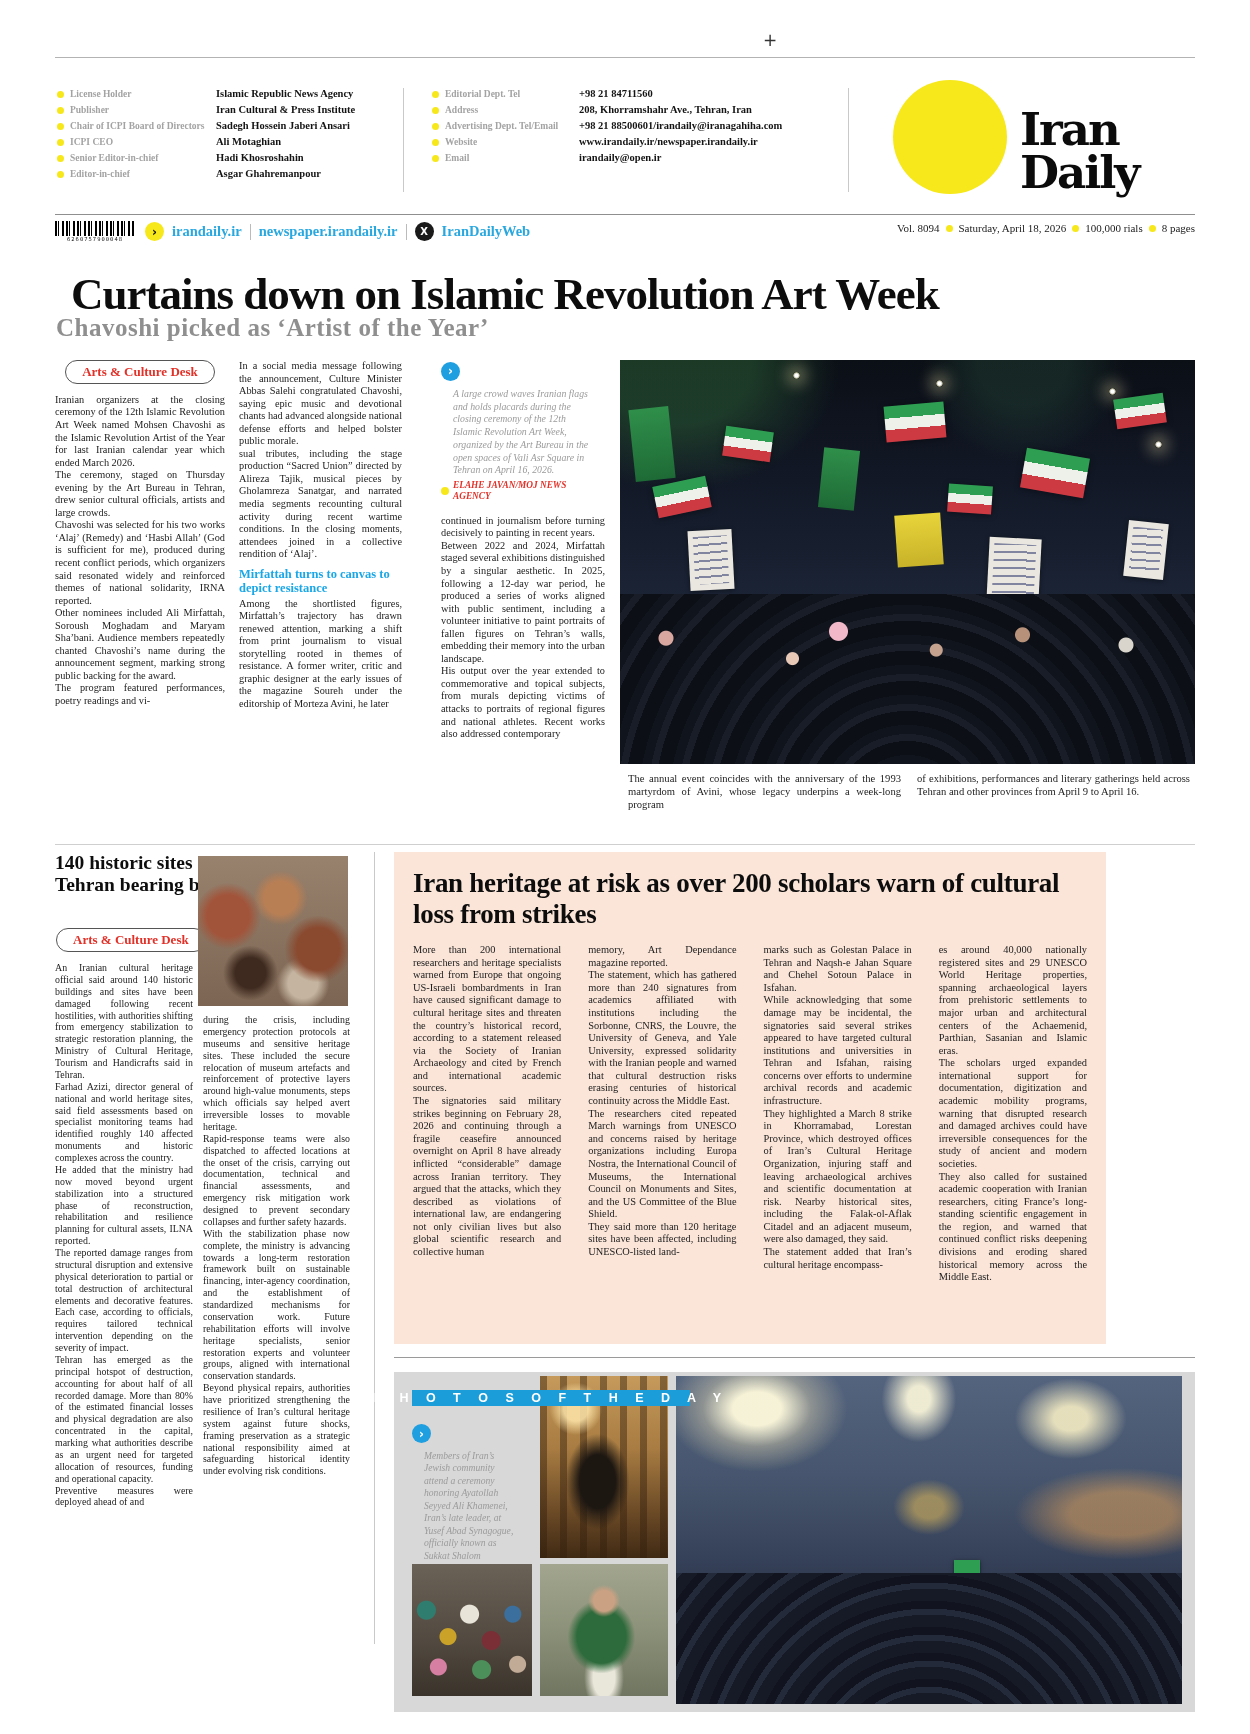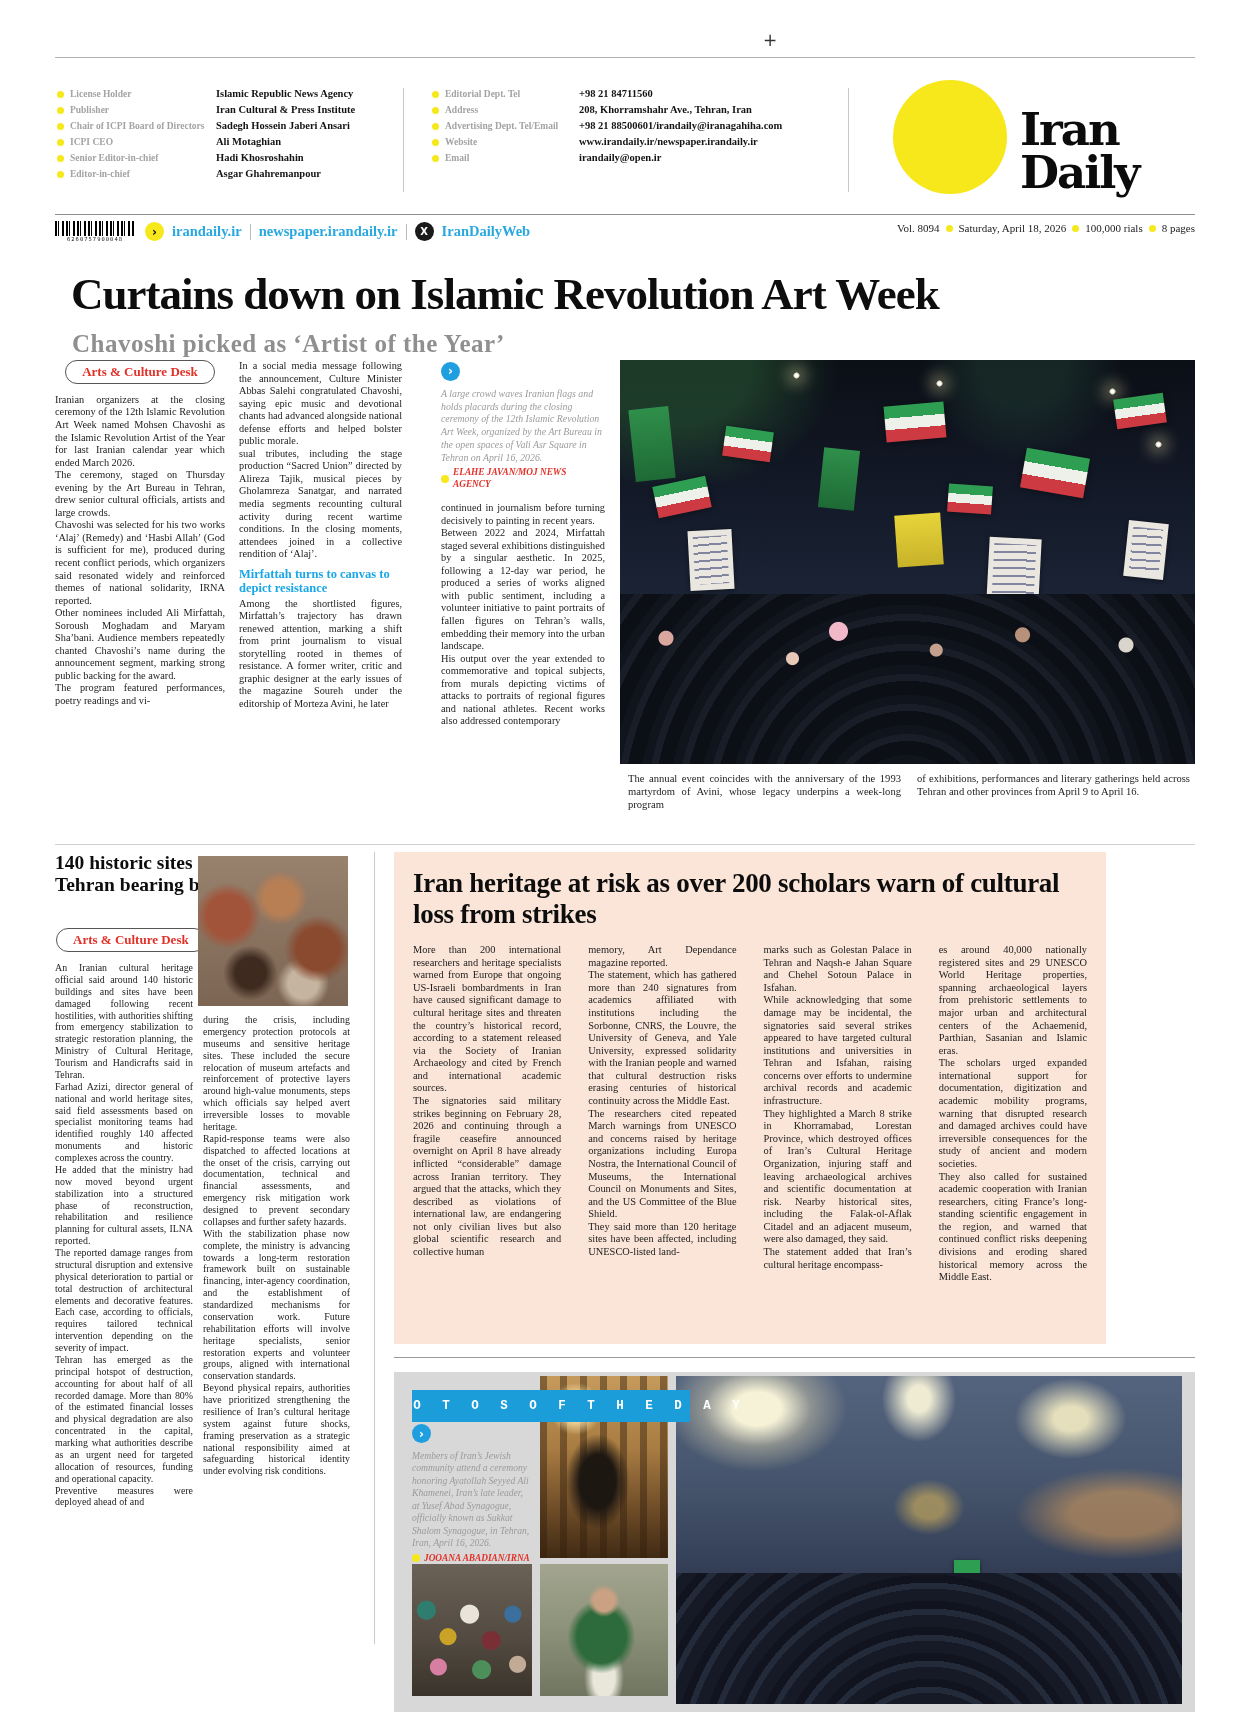--- a/index.html
+++ b/index.html
@@ -40,21 +40,21 @@
   
   .lead-headline{position:absolute;left:55px;top:256px;width:1090px;font-weight:bold;font-size:45px;
                  letter-spacing:-1px;line-height:1.02;color:#0d0d0d;}
   .lead-sub{position:absolute;left:56px;top:314px;font-weight:bold;font-size:25px;letter-spacing:.5px;color:#8f8f8f;}
   
   .badge{display:inline-block;border:1px solid #555;border-radius:14px;padding:3px 16px;color:var(--red);
          font-weight:bold;font-size:13px;background:#fff;}
   .body p{margin:0;text-align:justify;}
   .acol{position:absolute;font-size:10.3px;line-height:1.22;}
   .subhead-blue{color:#1aa7e8;font-weight:bold;font-size:12.5px;line-height:1.15;margin:6px 0 2px;}
-  .caption{font-style:italic;color:#9b9b9b;font-size:9.8px;line-height:1.3;margin:7px 0 3px;}
+  .caption{font-style:italic;color:#9b9b9b;font-size:9.8px;line-height:1.3;margin:7px 12px 3px;}
   .credit{font-style:italic;color:var(--red);font-weight:bold;font-size:9.3px;display:flex;align-items:center;gap:4px;}
   .credit .dot{width:8px;height:8px;}
   
   .l-photo{position:absolute;left:620px;top:360px;width:575px;height:404px;overflow:hidden;
     background:
       radial-gradient(ellipse at 10% 2%, rgba(42,92,52,.55) 0 10%, transparent 22%),
       radial-gradient(ellipse at 70% 0%, rgba(40,80,60,.35) 0 8%, transparent 18%),
       linear-gradient(180deg,#0b0f16 0%,#121826 30%,#1c2537 62%,#242e42 100%);}
   .lt{position:absolute;width:7px;height:7px;border-radius:50%;
       background:radial-gradient(circle,#fff 0 35%,rgba(255,244,190,.6) 60%,transparent 75%);
@@ -89,22 +89,22 @@
       radial-gradient(circle at 35% 78%, #3f2a20 0 10%, transparent 18%),
       radial-gradient(circle at 70% 85%, #c4b4a0 0 9%, transparent 16%),
       linear-gradient(180deg,#98816d,#7c6552);}
   .heritage{position:absolute;left:394px;top:852px;width:712px;height:492px;background:var(--peach);
             box-sizing:border-box;padding:16px 19px;}
   .her-headline{font-weight:bold;font-size:27px;line-height:1.15;letter-spacing:-.3px;color:#0d0d0d;width:660px;margin:0 0 14px;}
   .her-cols{display:flex;gap:27px;font-size:10.4px;line-height:1.21;}
   .her-cols .hcol{flex:1;}
   
   .pod{position:absolute;left:394px;top:1372px;width:801px;height:340px;background:var(--gray);}
-  .pod-bar{position:absolute;left:18px;top:18px;width:278px;height:32px;background:#1b9dd9;color:#fff;z-index:3;
-           display:flex;align-items:center;justify-content:center;font-family:Liberation Mono, monospace;
+  .pod-bar{position:absolute;left:18px;top:18px;width:278px;height:16px;background:#1b9dd9;color:#fff;z-index:3;
+           display:flex;align-items:center;justify-content:center;font-family:Liberation Sans, sans-serif;
            font-weight:bold;font-size:12.5px;letter-spacing:7px;white-space:nowrap;}
   .pod-left{position:absolute;left:18px;top:52px;width:118px;}
   .pod-left .caption{font-size:9.6px;}
   .pod-photo{position:absolute;overflow:hidden;}
   .pod-a{left:146px;top:4px;width:128px;height:182px;
     background:
       radial-gradient(circle at 28% 18%, rgba(255,230,170,.85) 0 7%, transparent 15%),
       radial-gradient(ellipse at 45% 58%, #1d1712 0 18%, transparent 32%),
       repeating-linear-gradient(90deg, rgba(50,30,12,.45) 0 7px, rgba(0,0,0,0) 7px 20px),
       linear-gradient(180deg,#c59a5b 0%,#a87c42 40%,#6b4a26 75%,#402a14 100%);}
@@ -244,21 +244,21 @@
     <span>Vol. 8094</span>
     <span class="dot"></span>
     <span>Saturday, April 18, 2026</span>
     <span class="dot"></span>
     <span>100,000 rials</span>
     <span class="dot"></span>
     <span>8 pages</span>
   </div>
 
   <h1 class="lead-headline" style="margin:16px;">Curtains down on Islamic Revolution Art Week</h1>
-  <h2 class="lead-sub" style="margin:16px;">Chavoshi picked as ‘Artist of the Year’</h2>
+  <h2 class="lead-sub" style="margin:0;">Chavoshi picked as ‘Artist of the Year’</h2>
 
   <div class="acol body" style="left:55px;top:360px;width:170px;">
     <div style="text-align:center;margin-bottom:10px;">
       <span class="badge">Arts &amp; Culture Desk</span>
     </div>
     <p>Iranian organizers at the closing ceremony of the 12th Islamic Revolution Art Week named Mohsen Chavoshi as the Islamic Revolution Artist of the Year for last Iranian calendar year which ended March 2026.</p>
       <p>The ceremony, staged on Thursday evening by the Art Bureau in Tehran, drew senior cultural officials, artists and large crowds.</p>
       <p>Chavoshi was selected for his two works ‘Alaj’ (Remedy) and ‘Hasbi Allah’ (God is sufficient for me), produced during recent conflict periods, which organizers said resonated widely and reinforced themes of national solidarity, IRNA reported.</p>
       <p>Other nominees included Ali Mirfattah, Soroush Moghadam and Maryam Sha’bani. Audience members repeatedly chanted Chavoshi’s name during the announcement segment, marking strong public backing for the award.</p>
       <p>The program featured performances, poetry readings and vi-</p>

